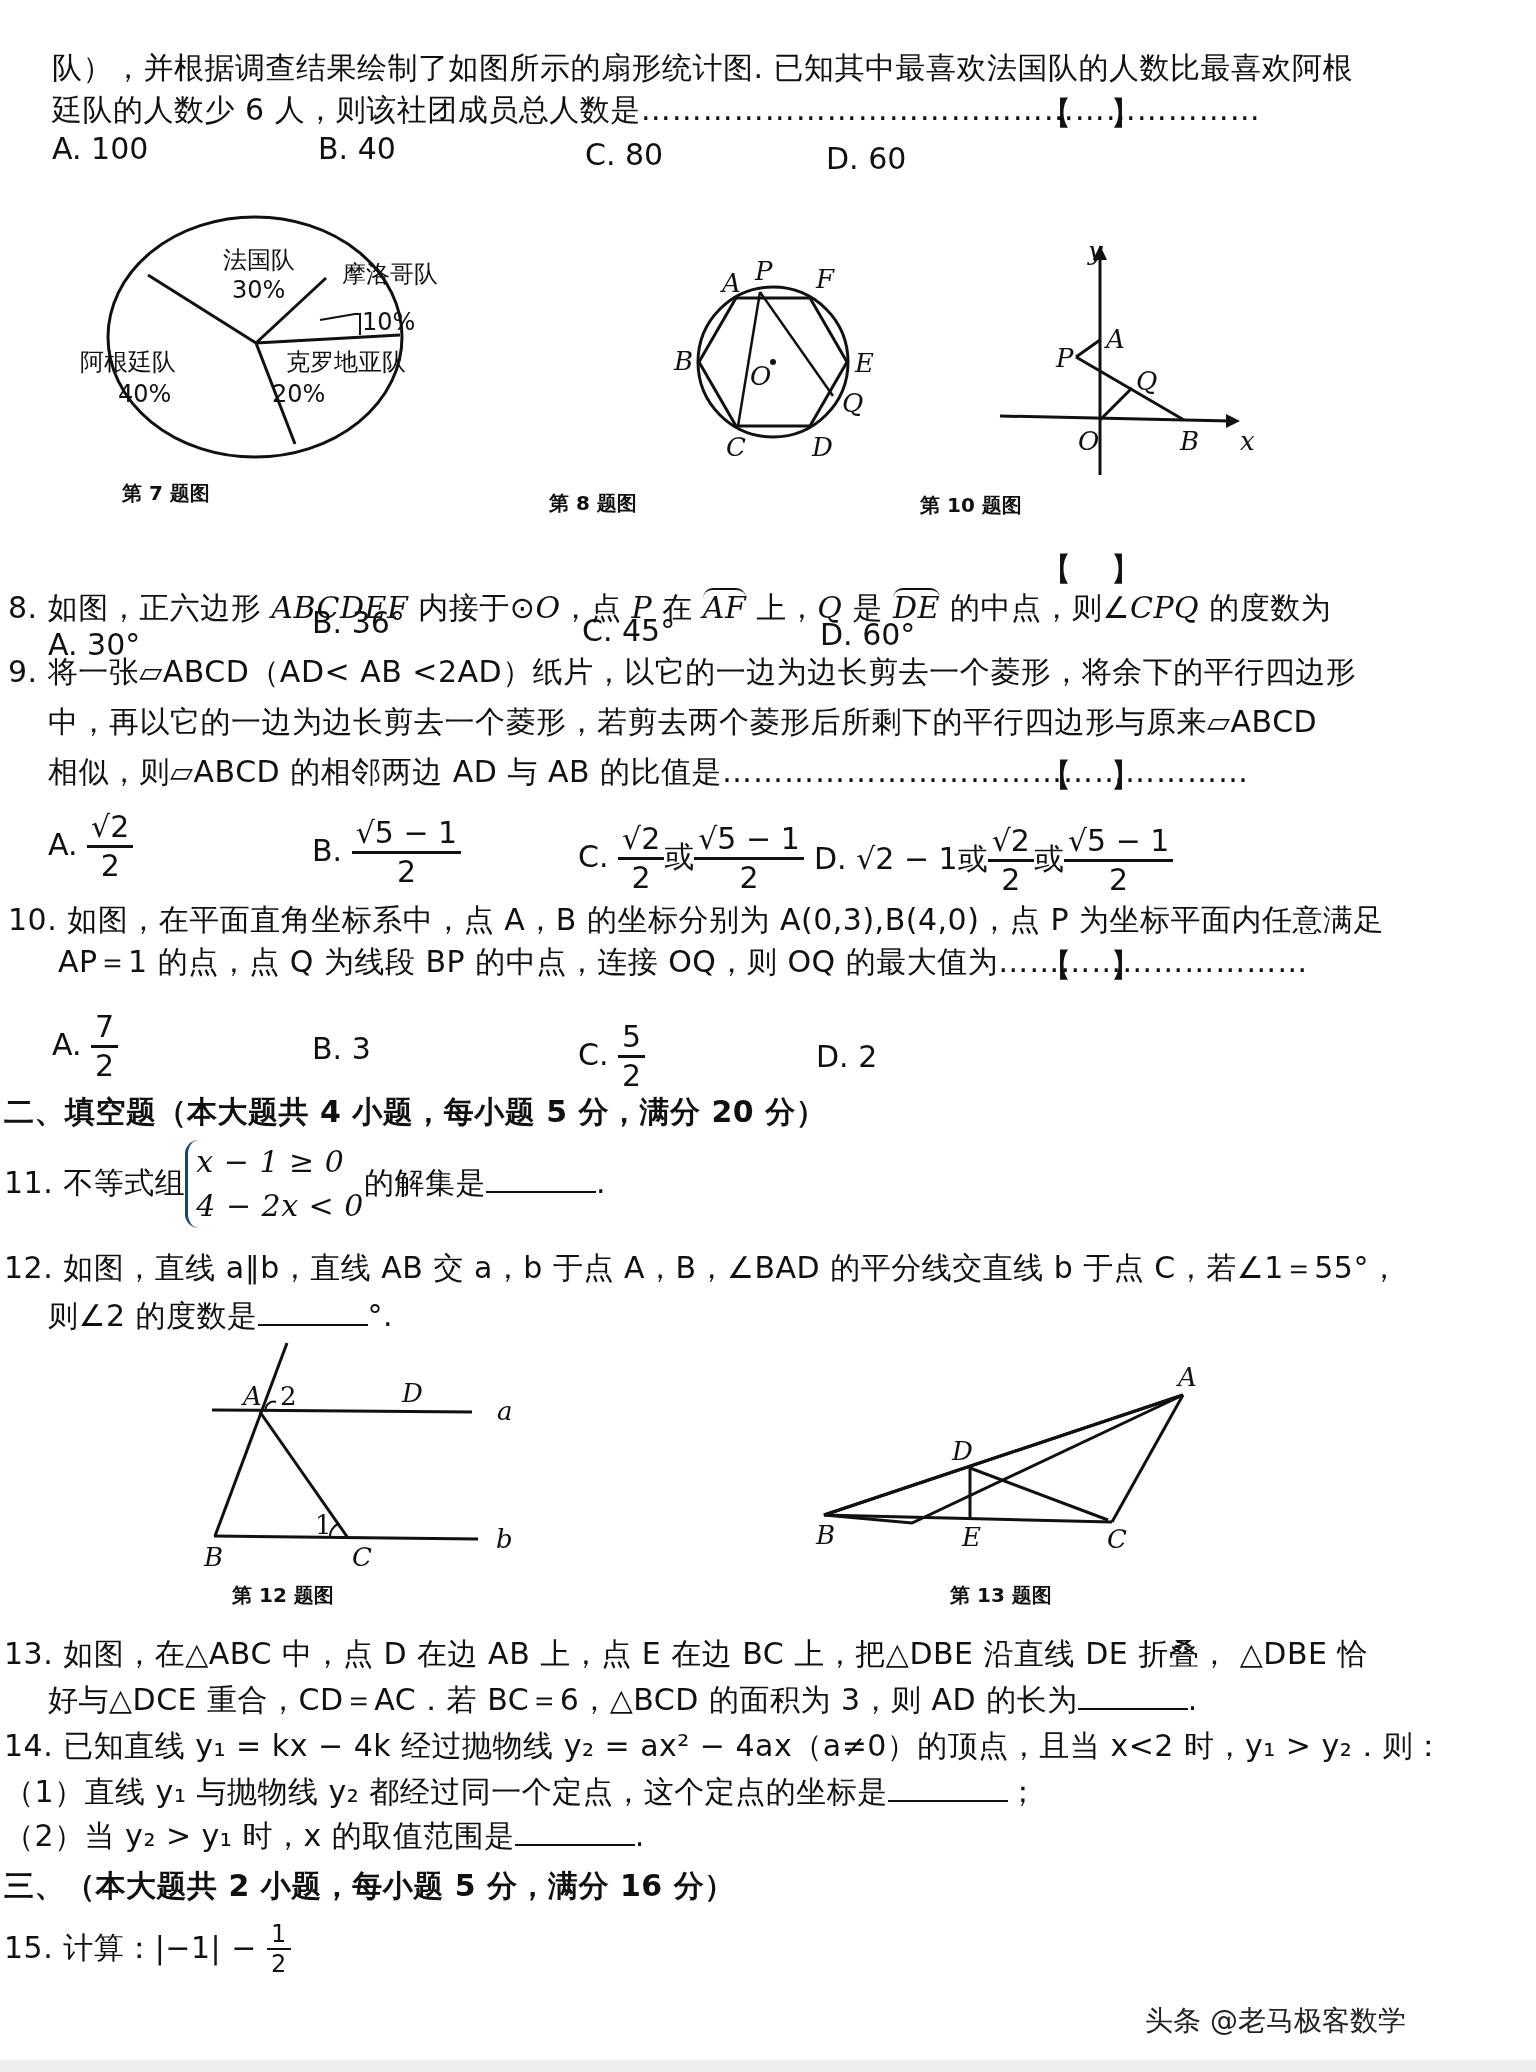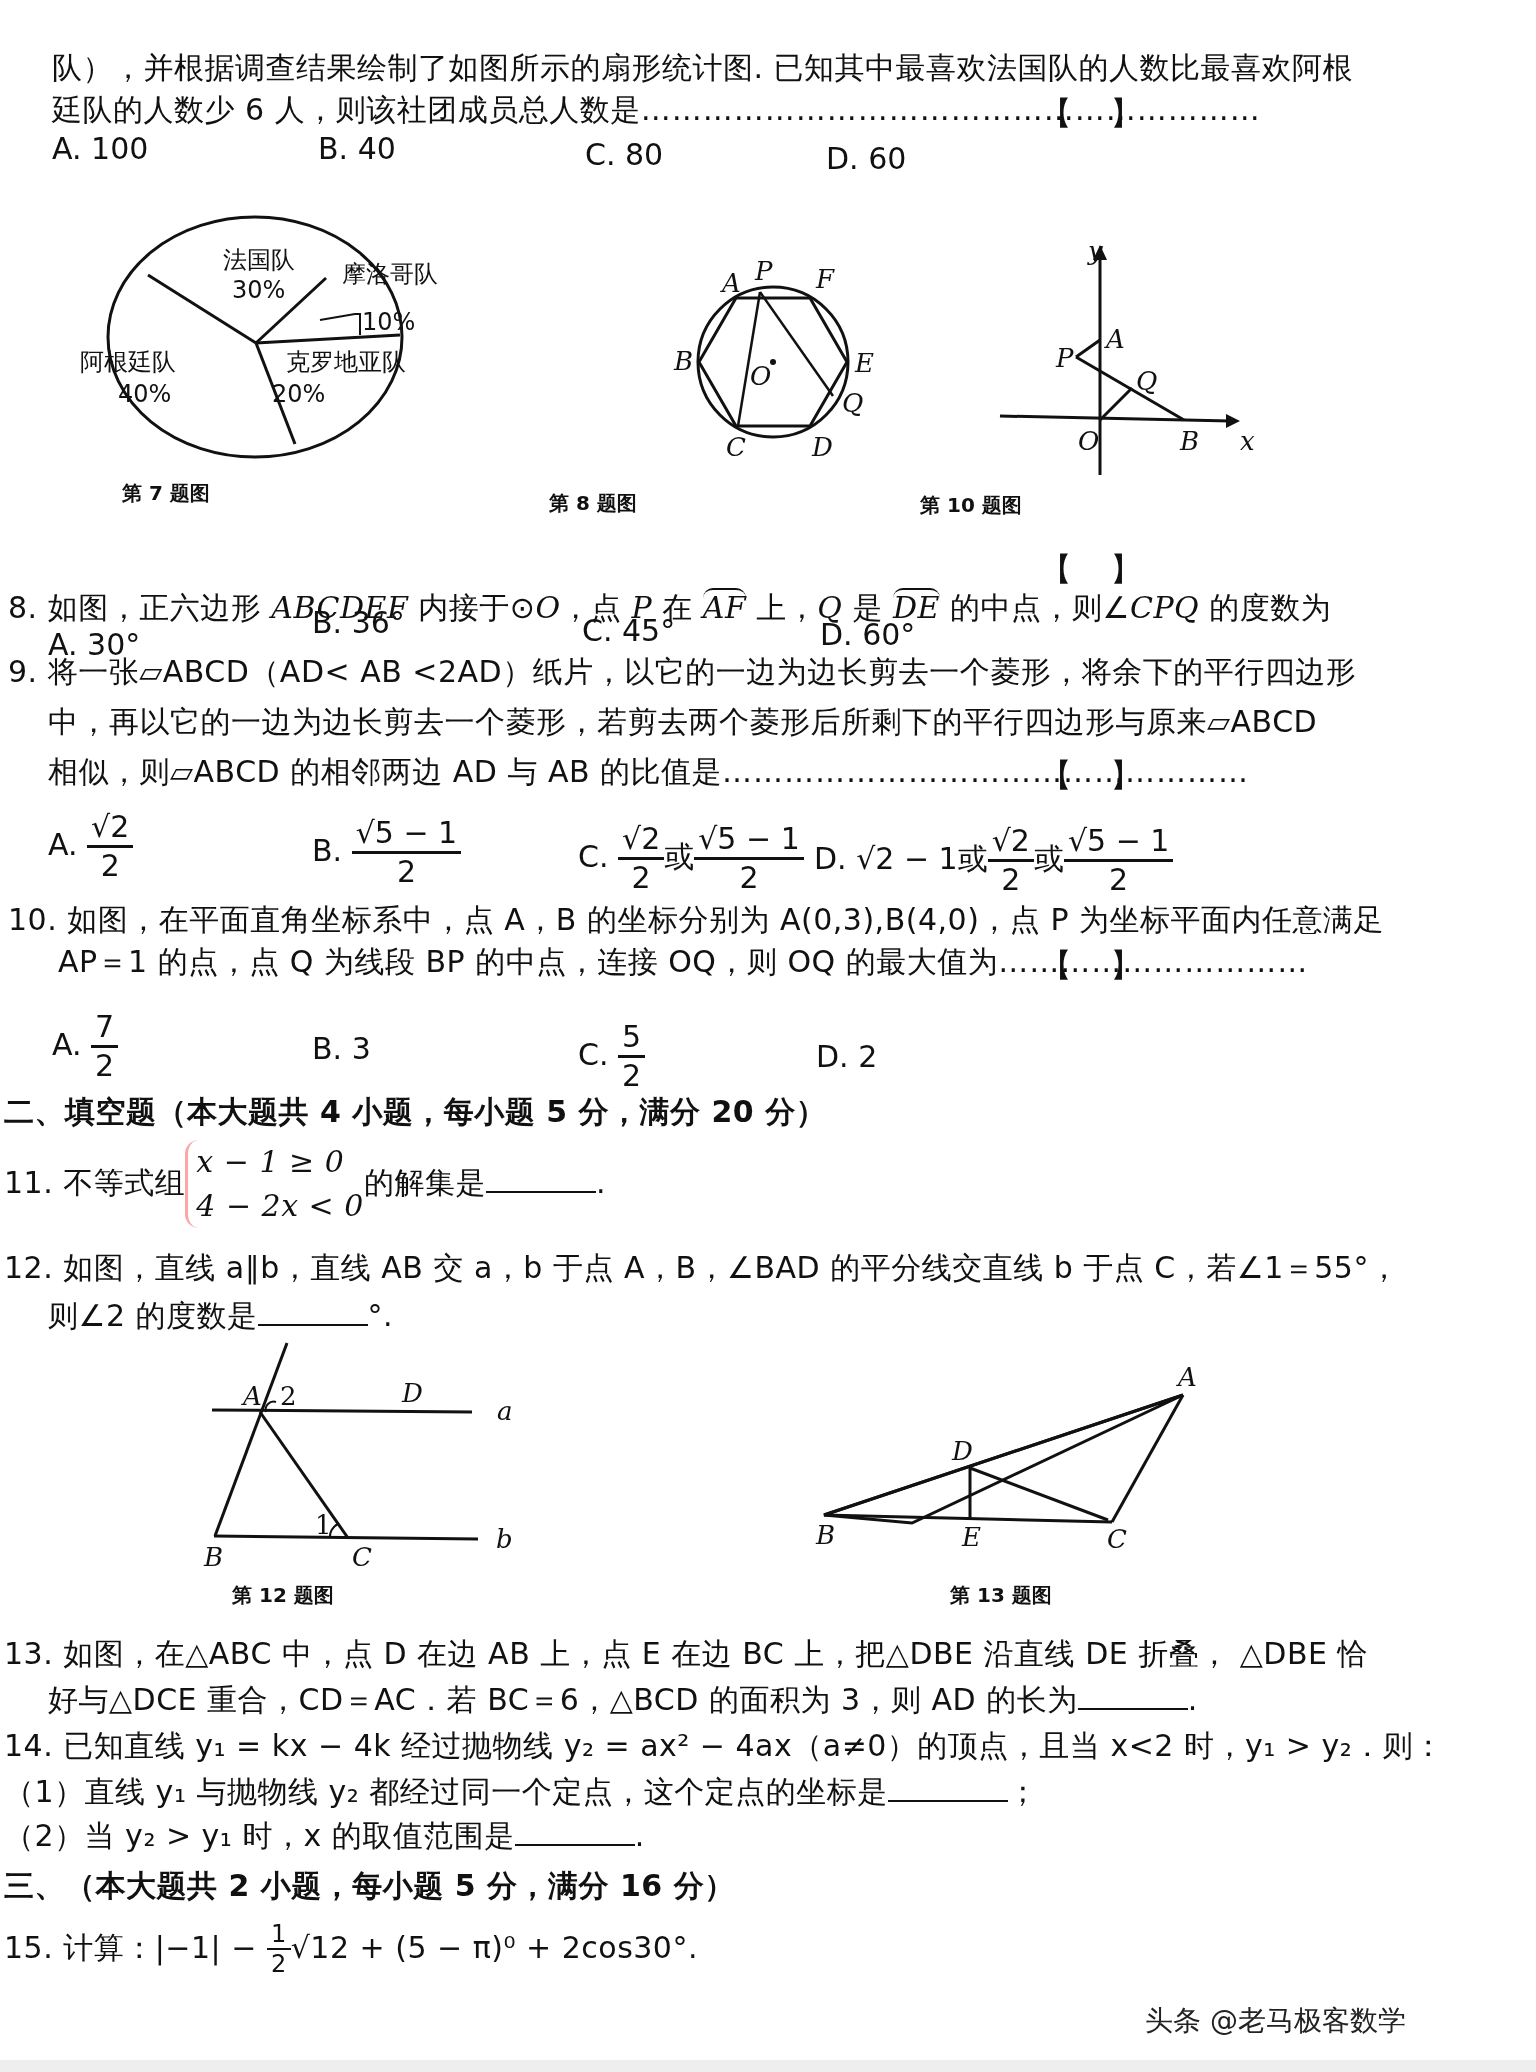--- a/index.html
+++ b/index.html
@@ -15,21 +15,21 @@
   .frac .num { display:block; border-bottom:3px solid #111; padding:0 4px; }
   .frac .den { display:block; }
   .blank { display:inline-block; border-bottom:2px solid #111; vertical-align:baseline; }
   .bracket { position:absolute; font-size:32px; }
   .dots { letter-spacing:1px; }
   svg { position:absolute; overflow:visible; }
   svg text { font-family:"DejaVu Serif","Liberation Serif",serif; font-style:italic; font-size:26px; fill:#111; }
   svg .zh { font-family:"DejaVu Sans","Liberation Sans",sans-serif; font-style:normal; font-size:24px; }
   .watermark { font-size:28px; color:#222; }
   .bottom-bar { position:absolute; left:0; top:2060px; width:1536px; height:12px; background:#eeeeee; }
-  .cases { display:inline-block; vertical-align:middle; border-left:3px solid #fca5a5; border-radius:14px 0 0 14px; padding-left:8px; line-height:44px; }
+  .cases { display:inline-block; vertical-align:middle; border-left:3px solid #0c4a6e; border-radius:14px 0 0 14px; padding-left:8px; line-height:44px; }
 </style>
 </head>
 <body>
 
 <div class="abs t" style="left:52px;top:48px;">队），并根据调查结果绘制了如图所示的扇形统计图. 已知其中最喜欢法国队的人数比最喜欢阿根</div>
 <div class="abs t" style="left:52px;top:90px;">
   <span>廷队的人数少 6 人，则该社团成员总人数是</span><span class="dots">……………………………………………………</span>
 </div>
 <span class="bracket" style="left:1040px;top:92px;">【</span>
 <span class="bracket" style="left:1110px;top:92px;">】</span>
@@ -217,18 +217,18 @@
   <span>（1）直线 y₁ 与抛物线 y₂ 都经过同一个定点，这个定点的坐标是</span><span class="blank" style="width:120px;"></span><span>；</span>
 </div>
 <div class="abs t" style="left:4px;top:1816px;">
   <span>（2）当 y₂ &gt; y₁ 时，x 的取值范围是</span><span class="blank" style="width:120px;"></span><span>.</span>
 </div>
 
 <div class="abs t bold" style="left:4px;top:1866px;">三、（本大题共 2 小题，每小题 5 分，满分 16 分）</div>
 
 <div class="abs t" style="left:4px;top:1920px;">
   <span>15.</span>
-  <span>计算：</span><span>|−1|</span><span> − </span><span class="frac" style="font-size:24px;line-height:28px;"><span class="num" style="border-bottom-width:2px">1</span><span class="den">2</span></span><span>√12 + (5 − π)⁰ + 2cos30°.</span>
+  <span>计算：</span><span>|−1|</span><span> − </span><span class="frac" style="font-size:24px;line-height:28px;"><span class="num" style="border-bottom-width:2px">1</span><span class="den">2</span></span>
 </div>
 
 <div class="abs watermark" style="left:1145px;top:2002px;">头条 @老马极客数学</div>
 
 <div class="bottom-bar"></div>
 
 </body></html>

